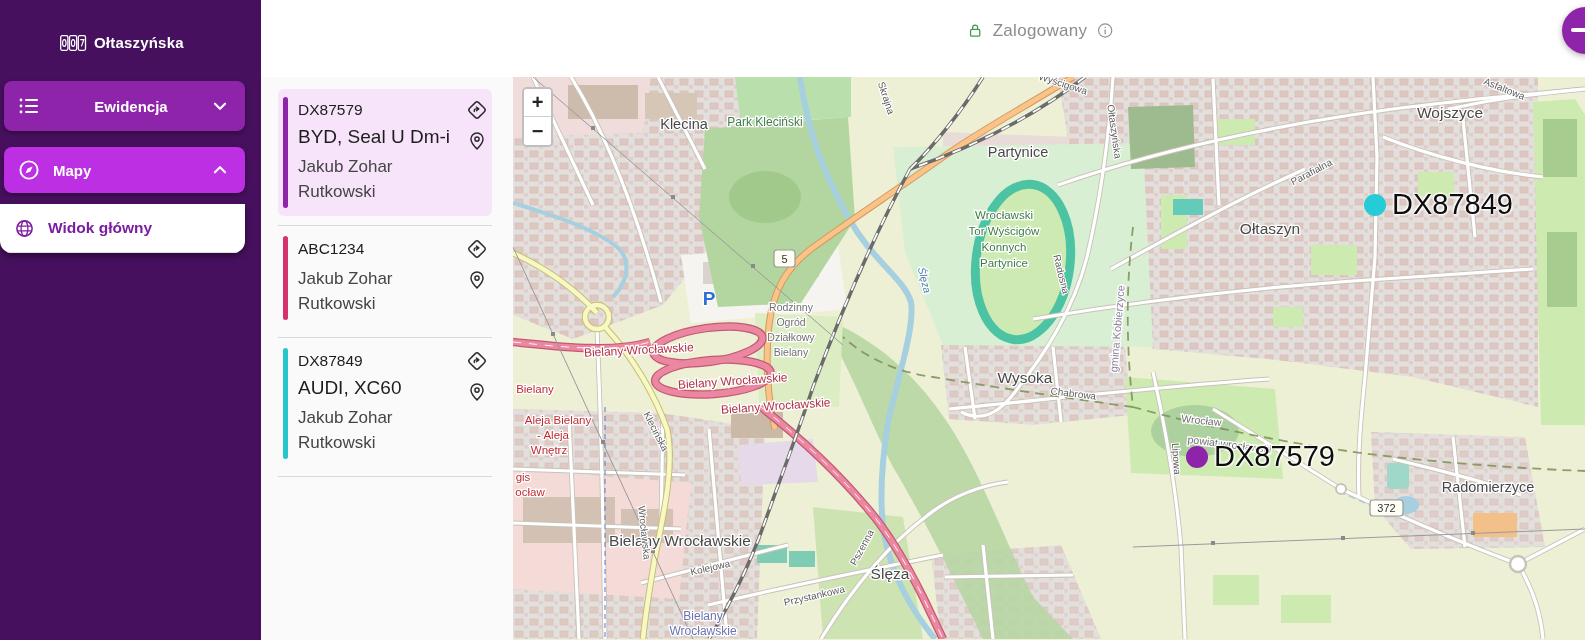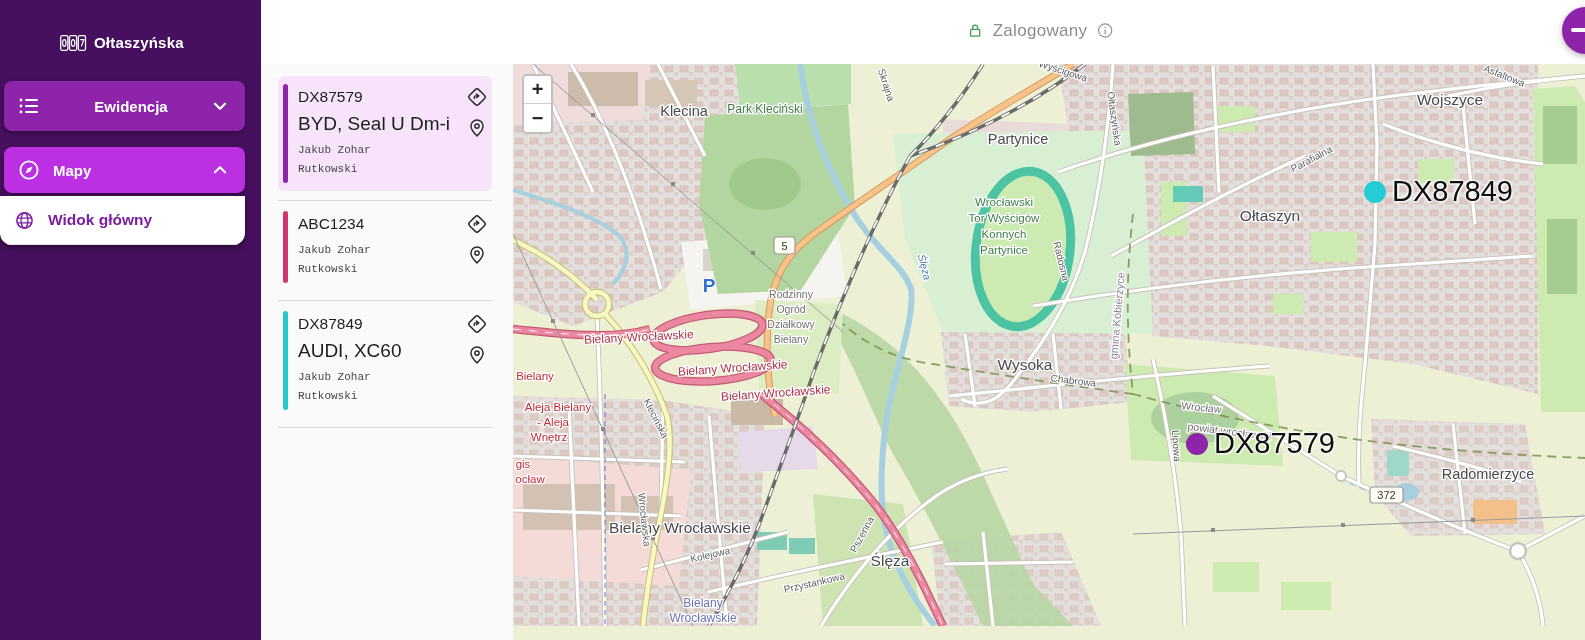--- a/index.html
+++ b/index.html
@@ -12,48 +12,48 @@
   .logo-row { display:flex; align-items:center; gap:7px; padding:34px 0 0 60px; color:#fff; }
   .logo-text { font-size:15px; font-weight:bold; letter-spacing:.2px; }
   .menu { margin-top:30px; }
   .menu-btn { height:50px; margin:0 16px 0 4px; border-radius:8px; display:flex; align-items:center;
               padding:0 14px 0 13px; color:#fff; cursor:pointer; box-shadow:0 2px 5px rgba(0,0,0,.35); }
   .menu-btn .mi { width:24px; height:24px; margin-right:12px; flex:none; }
   .menu-btn .lbl { font-size:15px; font-weight:bold; flex:1; }
   .menu-btn .chev { width:22px; height:22px; flex:none; }
   .btn-ewidencja { background:#8e24aa;text-align:center; }
   .btn-mapy { background:#bd2fe2; margin-top:16px; height:46px; }
-  .submenu { width:245px; background:#ffffff; border-radius:0 0 12px 12px; margin-top:3px;
+  .submenu { width:245px; background:#ffffff; border-radius:0 0 12px 12px; margin-top:11px;
              box-shadow:0 3px 6px rgba(0,0,0,.4); overflow:hidden; }
   .submenu-item { height:48px; display:flex; align-items:center; padding-left:14px; gap:13px; cursor:pointer; }
   .submenu-item .si { width:21px; height:21px; flex:none; }
   .submenu-item.active .slbl { color:#7b1fa2; font-weight:bold; font-size:15.5px; }
   .submenu-item .slbl { color:#6b6b6b; font-size:15.5px; }
   .sub-divider { height:1px; background:#e2e2e2; }
 
   
   .main { flex:1; display:flex; flex-direction:column; position:relative; }
-  .topbar { height:64px; background:#fff; position:relative; }
+  .topbar { height:77px; background:#fff; position:relative; }
   .auth-status { position:absolute; left:779px; top:20px; transform:translateX(-50%);
                  display:flex; align-items:center; gap:9px; }
   .auth-text { color:#8d8d8d; font-size:17px; letter-spacing:.3px; }
   .fab { position:absolute; right:-24px; top:7px; width:47px; height:47px; border-radius:50%;
          background:#8e24aa; box-shadow:0 2px 6px rgba(0,0,0,.3); cursor:pointer; }
   .fab .bar { position:absolute; left:9px; top:21px; width:17px; height:4px; border-radius:2px; background:#fff; }
 
   .content { flex:1; display:flex; }
 
   
   .vehicle-panel { width:252px; min-width:252px; background:#fafafa; padding:12px 21px 0 17px; }
   .vcard { position:relative; padding:10px 0 12px 20px; border-radius:6px; cursor:pointer; }
   .vcard.selected { background:#f7e4fa; }
   .vbar { position:absolute; left:5px; top:8px; bottom:8px; width:5px; border-radius:3px; }
   .vplate { font-size:15.5px; color:#1d1d1d; line-height:22px; }
   .vmodel { font-size:19px; color:#1d1d1d; line-height:22px; margin-top:5px; }
-  .vdriver { font-size:11px; color:#454545; line-height:19px; margin-top:6px; max-width:108px;font-family:Liberation Mono, monospace; }
+  .vdriver { font-size:17px; color:#454545; line-height:25px; margin-top:6px; max-width:108px; }
   .vicons { position:absolute; right:4px; top:10px; display:flex; flex-direction:column; gap:9px; }
   .vicon-btn { width:22px; height:22px; cursor:pointer; }
   .divider { height:1px; background:#d9d9d9; margin:9px 0 2px 0; }
 
   
   .map { flex:1; position:relative; overflow:hidden; background:#eef0d5; }
   .map svg.basemap { position:absolute; left:0; top:0; }
   .zoom-ctl { position:absolute; left:9px; top:10px; width:31px; background:#fff;
               border:2px solid rgba(0,0,0,.25); border-radius:5px; overflow:hidden; z-index:30; }
   .zoom-btn { width:100%; height:28px; display:flex; align-items:center; justify-content:center;

